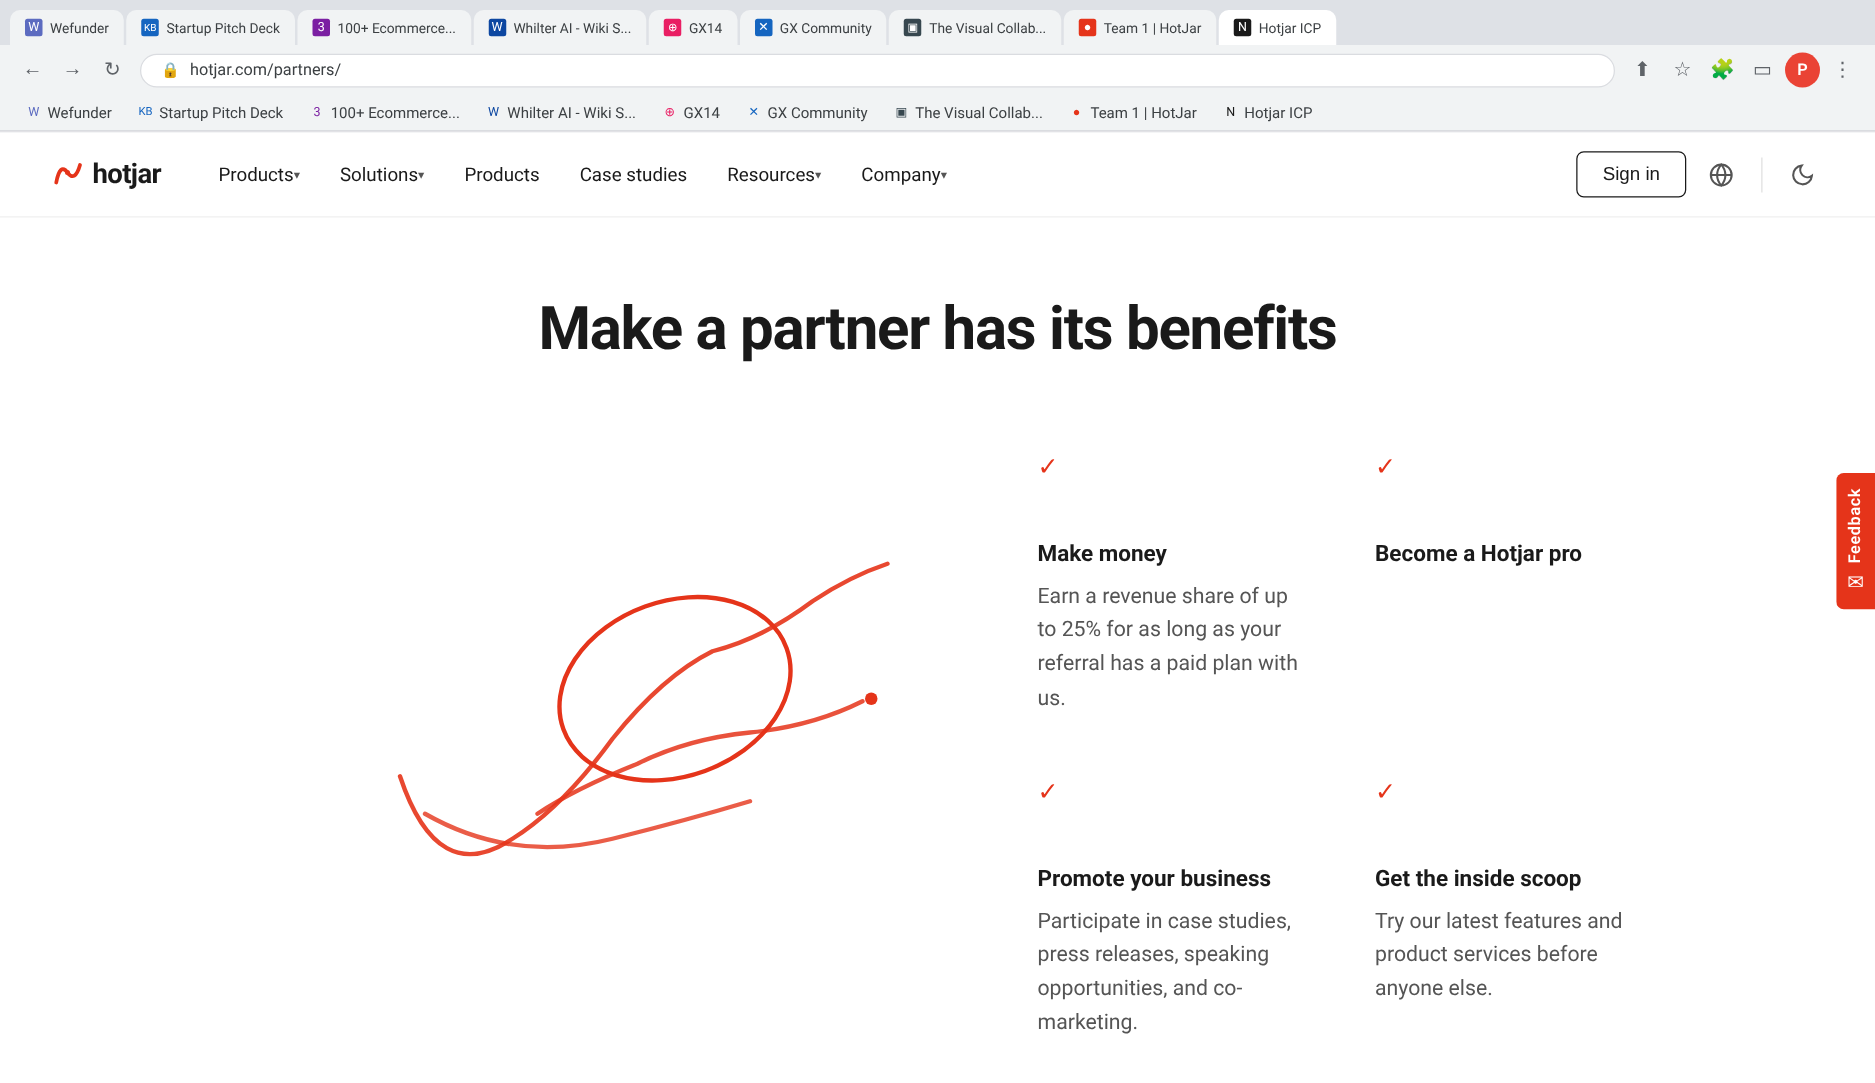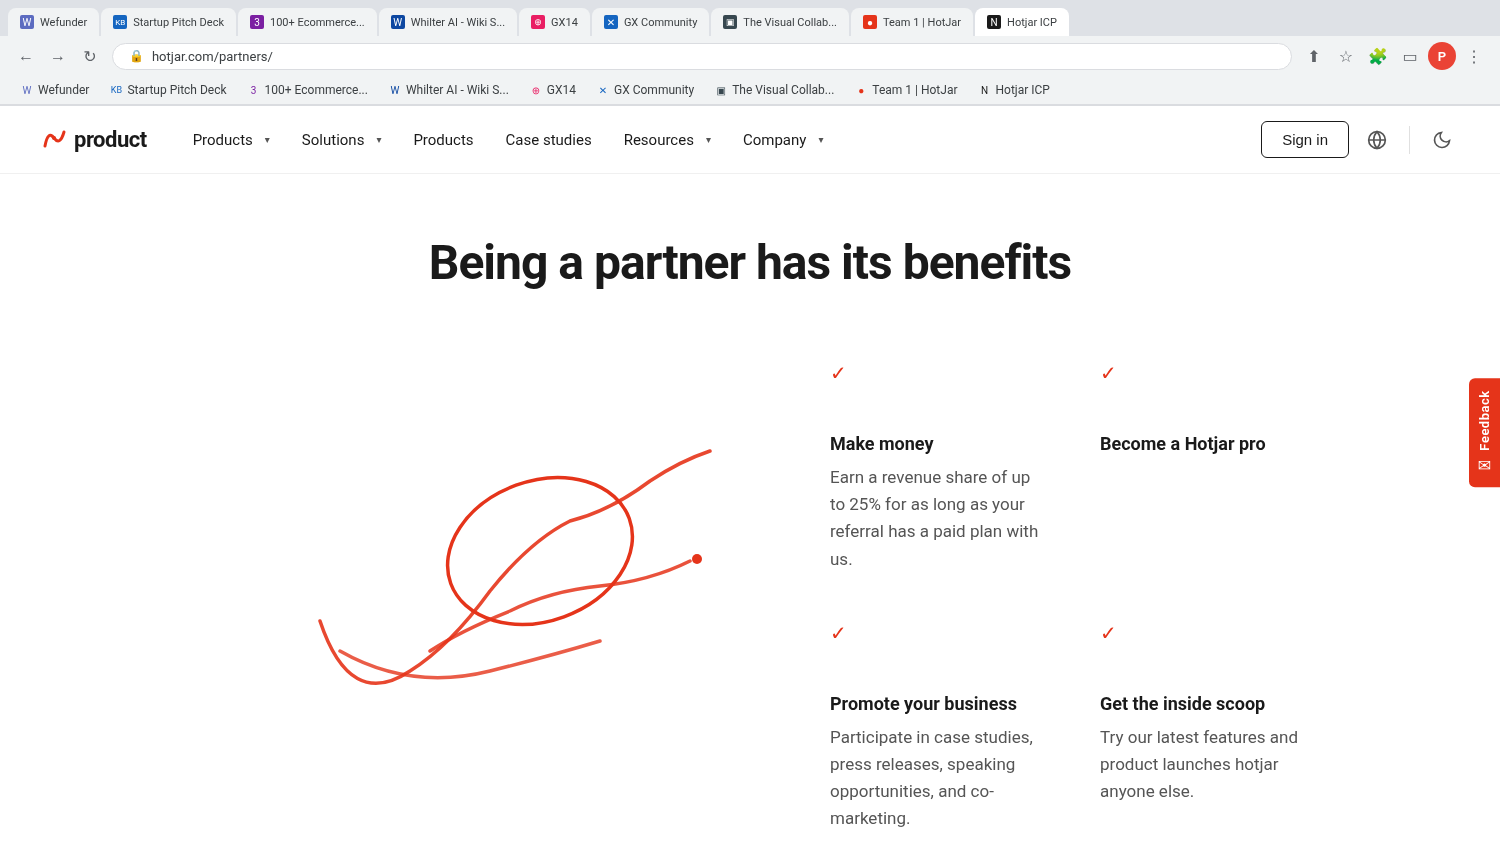--- a/index.html
+++ b/index.html
@@ -157,21 +157,21 @@
     }
     .main-nav {
       display: flex;
       align-items: center;
       gap: 4px;
       flex: 1;
     }
     .nav-item {
       display: flex;
       align-items: center;
-      gap: 12px;
+      gap: 0;
       padding: 8px 14px;
       font-size: 15px;
       color: #1a1a1a;
       cursor: pointer;
       border-radius: 6px;
       text-decoration: none;
     }
     .nav-chevron { font-size: 10px; color: #555; }
     .header-actions {
       display: flex;
@@ -408,21 +408,21 @@
     </div>
   </div>
 </div>
 
 <header class="site-header">
   <a class="logo" href="#">
     <svg class="logo-icon" viewBox="0 0 28 28">
       <path d="M5 20 Q8 4, 14 12 Q20 20, 24 6" stroke="#e5341a" stroke-width="3" fill="none" stroke-linecap="round"></path>
       <circle cx="14" cy="12" r="2" fill="#e5341a"></circle>
     </svg>
-    <span class="logo-text">product</span>
+    <span class="logo-text">hotjar</span>
   </a>
 
   <nav class="main-nav">
     <a class="nav-item" href="#">
       <span>Products</span>
       <span class="nav-chevron">▾</span>
     </a>
     <a class="nav-item" href="#">
       <span>Solutions</span>
       <span class="nav-chevron">▾</span>
@@ -455,21 +455,21 @@
     <button class="header-icon-btn">
       <svg width="20" height="20" viewBox="0 0 24 24" fill="none" stroke="currentColor" stroke-width="2">
         <path d="M21 12.79A9 9 0 1 1 11.21 3 7 7 0 0 0 21 12.79z"></path>
       </svg>
     </button>
   </div>
 </header>
 
 <main>
   <div class="main-content">
-    <h1 class="hero-title">Being a partner has its benefits</h1>
+    <h1 class="hero-title">Make a partner has its benefits</h1>
 
     <div class="benefits-section">
 
       <div class="illustration-col">
         <svg class="illustration-svg" viewBox="0 0 500 320">
 
           <path d="M90 230 Q120 320 180 280 Q220 255 260 200 Q300 150 340 130 Q380 120 420 90 Q450 70 480 60" stroke="#e5341a" stroke-width="3.5" fill="none" stroke-linecap="round" opacity="0.9"></path>
 
           <ellipse cx="310" cy="160" rx="95" ry="70" stroke="#e5341a" stroke-width="3.5" fill="none" transform="rotate(-20 310 160)"></ellipse>
 
@@ -496,21 +496,21 @@
 
         <div class="benefit-item">
           <div class="benefit-check">✓</div>
           <h3 class="benefit-title">Promote your business</h3>
           <p class="benefit-desc">Participate in case studies, press releases, speaking opportunities, and co-marketing.</p>
         </div>
 
         <div class="benefit-item">
           <div class="benefit-check">✓</div>
           <h3 class="benefit-title">Get the inside scoop</h3>
-          <p class="benefit-desc">Try our latest features and product launches hotjar anyone else.</p>
+          <p class="benefit-desc">Try our latest features and product services before anyone else.</p>
         </div>
       </div>
     </div>
   </div>
 </main>
 
 <div class="feedback-widget-container">
   <div class="feedback-tab">
     <span class="feedback-tab-text">Feedback</span>
     <span class="feedback-tab-icon">✉</span>

